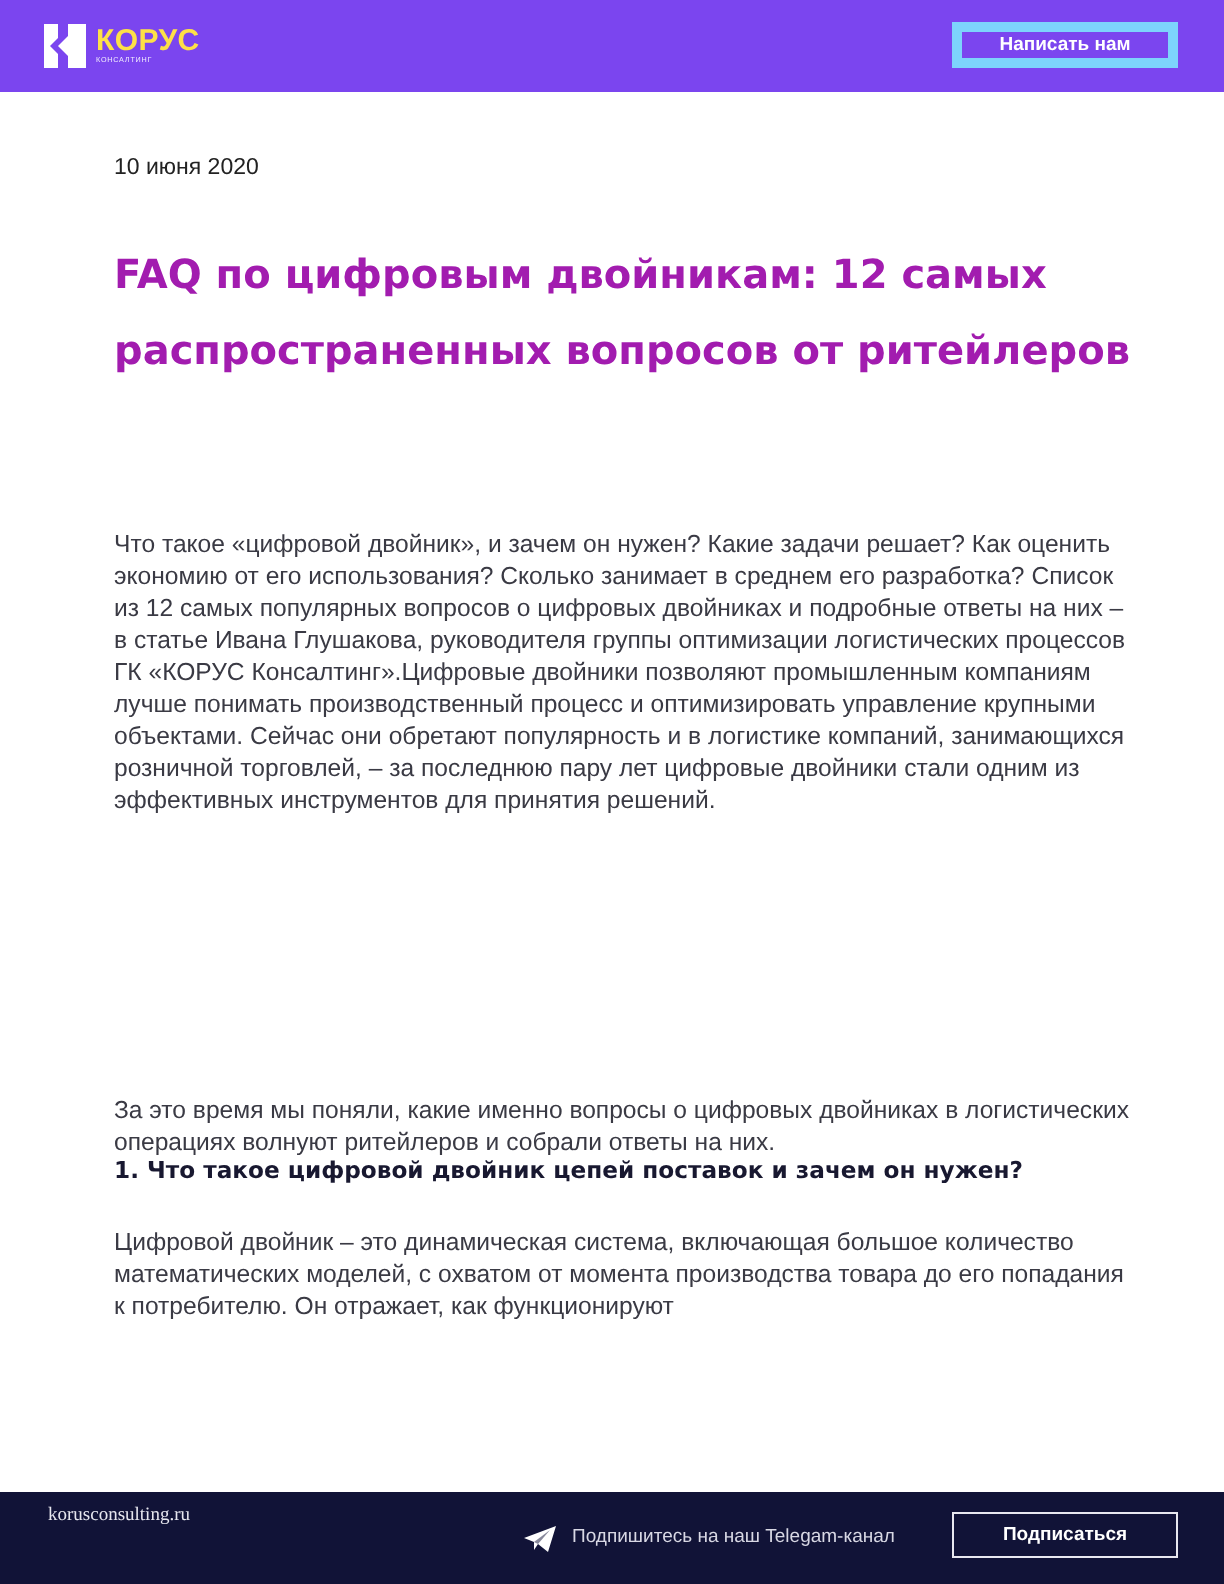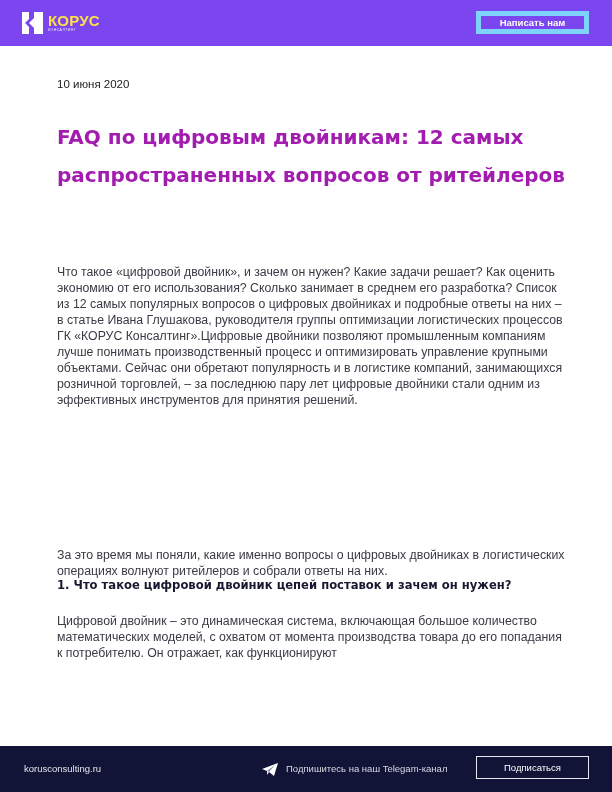--- a/index.html
+++ b/index.html
@@ -37,27 +37,27 @@
   }
   .p1 { top: 264px; }
   .p2 { top: 528px; margin-top: 19px; }
   .h1 { position: absolute; left: 57px; top: 578px; width: 510px; font-family: "DejaVu Sans", sans-serif; font-weight: 700; font-size: 11.6px; color: #181830; }
   .p3 { top: 613px; }
 
   .footer {
     position: absolute; left: 0; top: 746px; width: 612px; height: 46px;
     background: #111337;
   }
-  .footer-site { position: absolute; left: 24px; top: 17px; color: #e6e6ee; font-family: Liberation Sans, sans-serif; font-size: 9.5px; }
+  .footer-site { position: absolute; left: 24px; top: 7px; color: #e6e6ee; font-family: Liberation Serif, serif; font-size: 9.5px; }
   .tg-icon { position: absolute; left: 262px; top: 17px; width: 16px; height: 13px; }
   .tg-text { position: absolute; left: 286px; top: 17px; color: #d8d8e4; font-family: "Liberation Sans", sans-serif; font-size: 9.5px; }
   .sub-btn {
     position: absolute; left: 476px; top: 10px; width: 113px; height: 23px;
     border: 1px solid #e8e8f0; background: #111337; color: #fff;
-    font-family: "Liberation Sans", sans-serif; font-size: 9.5px; font-weight: 400;
+    font-family: "Liberation Sans", sans-serif; font-size: 9.5px; font-weight: 700;
     display: flex; align-items: center; justify-content: center;
   }
 </style>
 </head>
 <body>
 
 <div class="topbar">
   <div class="logo">
     <svg class="logo-mark" viewBox="0 0 21 22">
       <rect x="0" y="0" width="7" height="22" fill="#ffffff"></rect>

